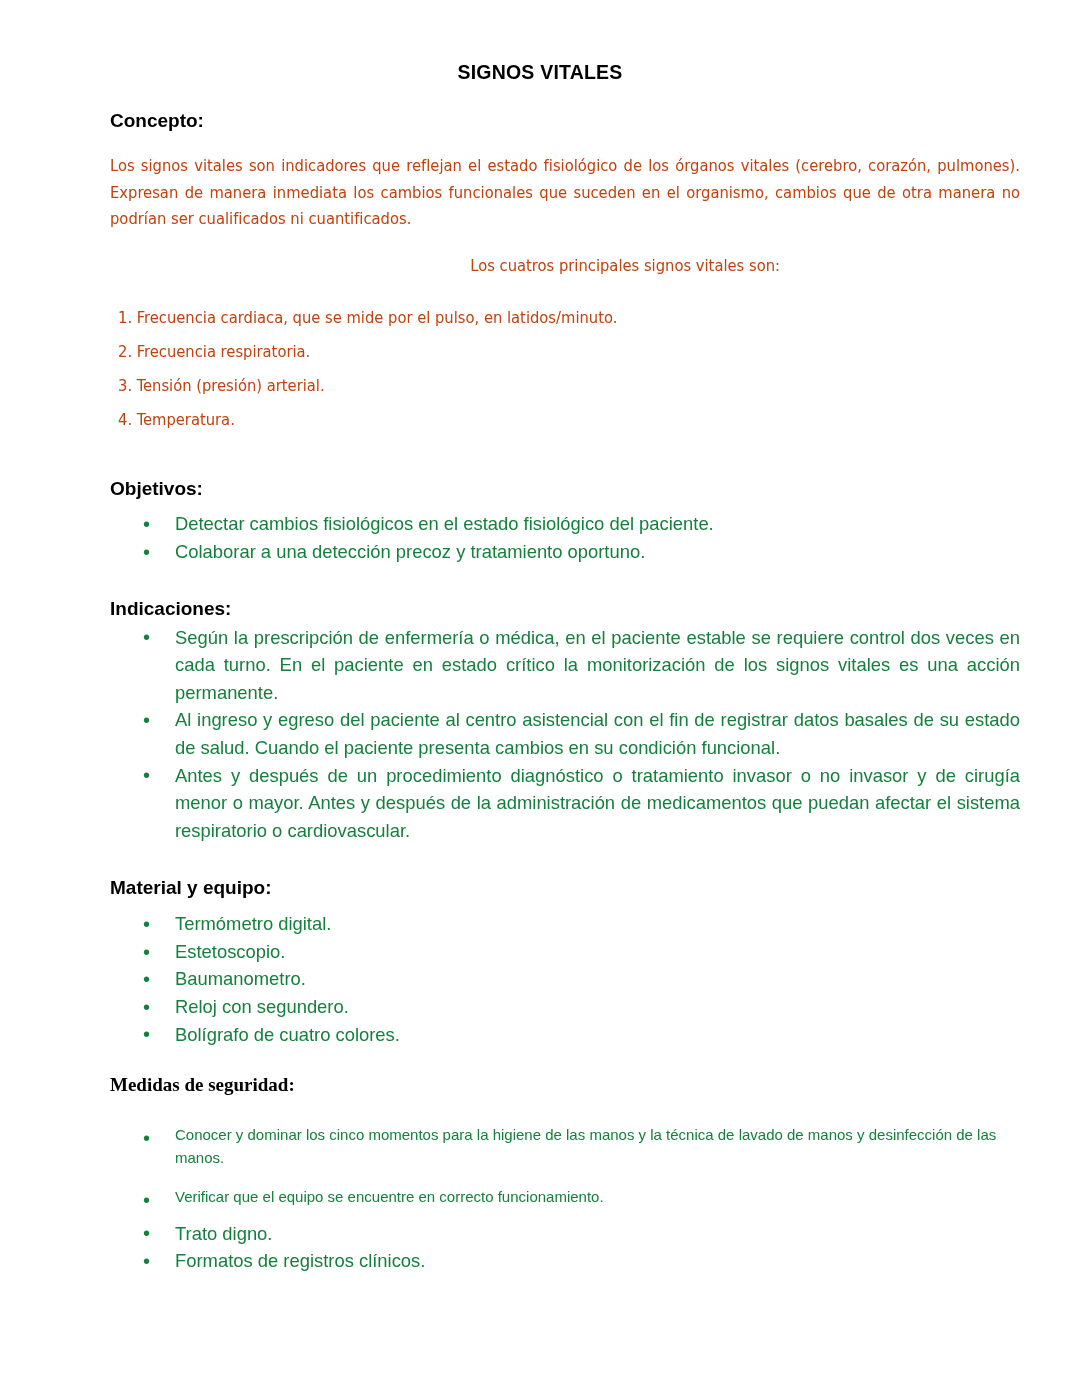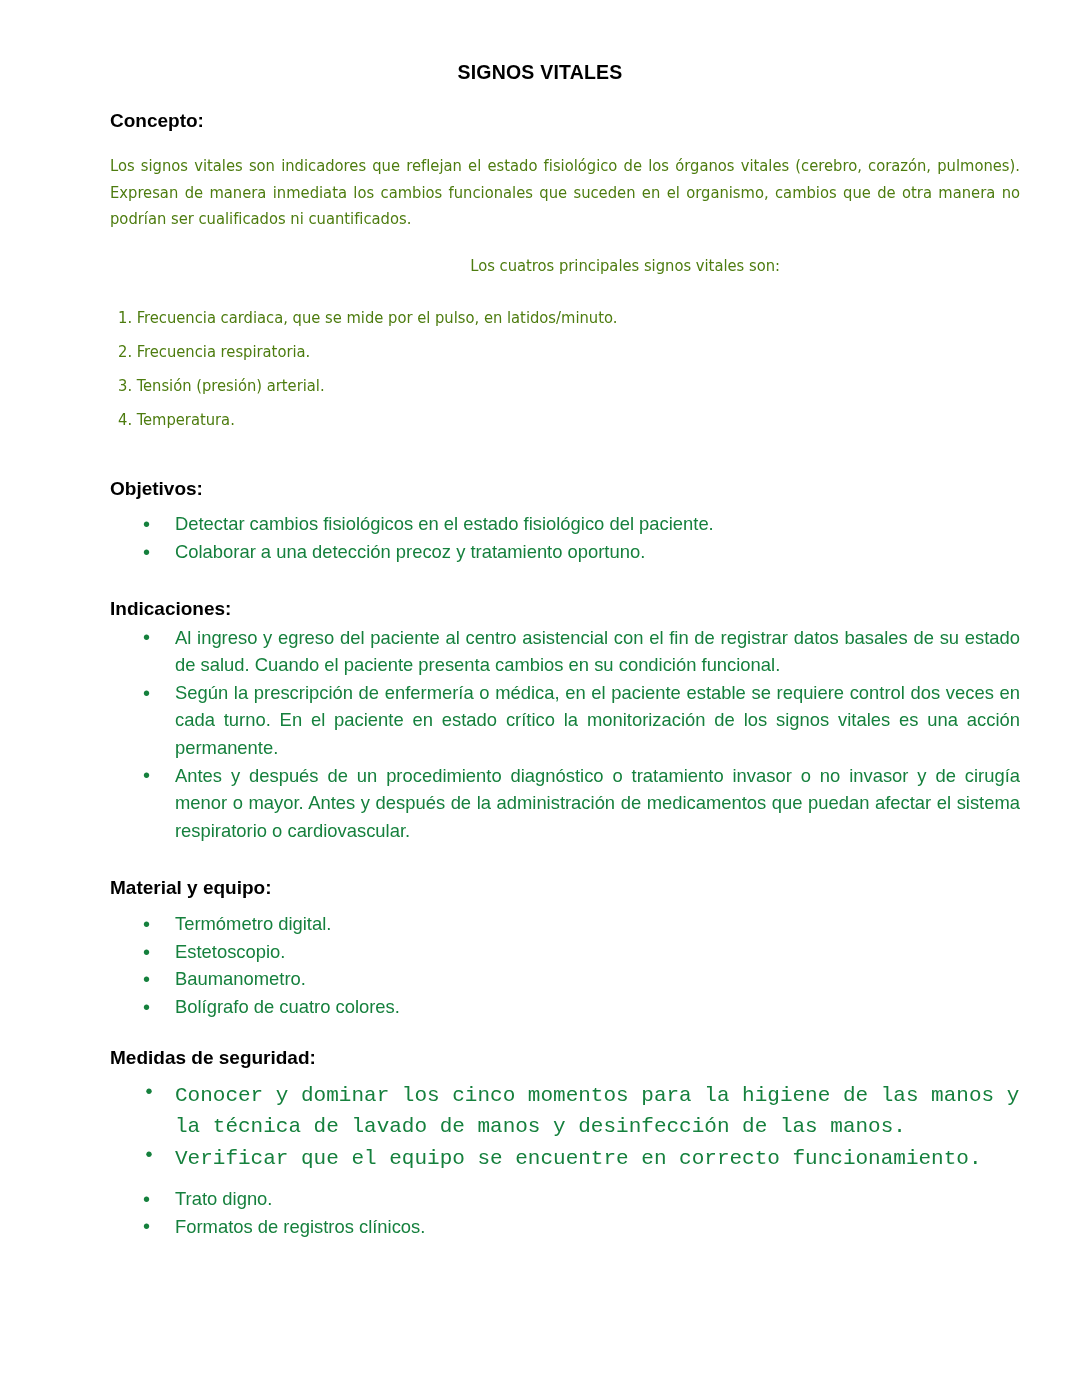--- a/index.html
+++ b/index.html
@@ -46,30 +46,30 @@
     font-weight: bold;
     font-size: 19px;
     line-height: 1.15;
     margin: 0;
     padding-left: 110px;
   }
   .heading.concepto      { padding-top: 27px; }
   .heading.objetivos     { padding-top: 36px; }
   .heading.indicaciones  { padding-top: 32px; }
   .heading.material      { padding-top: 33px; }
-  .heading.medidas       { padding-top: 26px; }
+  .heading.medidas       { padding-top: 26px; font-family: Liberation Serif, serif; }
   .heading.indicador     { padding-top: 108px; }
 
   
   .narrow {
     font-family: "DejaVu Sans Condensed", "Liberation Sans Narrow", "Liberation Sans", sans-serif;
     font-size: 16.4px;
     font-stretch: condensed;
     line-height: 1.62;
-    color: #4d7c0f;
+    color: #c2410c;
   }
   .para-block {
     margin: 0;
     padding-left: 110px;
     padding-right: 60px;
     text-align: justify;
     text-justify: inter-word;
   }
   .para-intro { padding-top: 21px; }
   .para-four  { padding-top: 20px; text-align: right; padding-right: 300px; margin-left: 39px; }
@@ -117,23 +117,24 @@
   }
   ul.bullets.justified > li {
     text-align: justify;
     text-justify: inter-word;
   }
   ul.bullets.tight-gap { padding-top: 11px; }
   ul.bullets.small-gap { padding-top: 4px; }
 
   
   ul.bullets.narrow-list > li {
-    font-family: Liberation Mono, monospace;
+    font-family: Liberation Sans, sans-serif;
     font-stretch: condensed;
-    font-size: 21px;
+    font-size: 15px;
+    margin-top: 17px;
   }
 </style>
 </head>
 <body>
 
 <div class="page">
 
   <h1 class="doc-title">SIGNOS VITALES</h1>
 
   <h2 class="heading concepto">Concepto:</h2>
@@ -152,31 +153,32 @@
   <h2 class="heading objetivos">Objetivos:</h2>
 
   <ul class="wide bullets tight-gap">
     <li>Detectar cambios fisiológicos en el estado fisiológico del paciente.</li>
     <li>Colaborar a una detección precoz y tratamiento oportuno.</li>
   </ul>
 
   <h2 class="heading indicaciones">Indicaciones:</h2>
 
   <ul class="wide bullets justified small-gap">
+    <li>Según la prescripción de enfermería o médica, en el paciente estable se requiere control dos veces en cada turno. En el paciente en estado crítico la monitorización de los signos vitales es una acción permanente.</li>
     <li>Al ingreso y egreso del paciente al centro asistencial con el fin de registrar datos basales de su estado de salud.  Cuando el paciente presenta cambios en su condición funcional.</li>
-    <li>Según la prescripción de enfermería o médica, en el paciente estable se requiere control dos veces en cada turno. En el paciente en estado crítico la monitorización de los signos vitales es una acción permanente.</li>
     <li>Antes y después de un procedimiento diagnóstico o tratamiento invasor o no invasor y de cirugía menor o mayor. Antes y después de la administración de medicamentos que puedan afectar el sistema respiratorio o cardiovascular.</li>
   </ul>
 
   <h2 class="heading material">Material y equipo:</h2>
 
   <ul class="wide bullets tight-gap">
     <li>Termómetro digital.</li>
     <li>Estetoscopio.</li>
     <li>Baumanometro.</li>
+    <li>Reloj con segundero.</li>
     <li>Bolígrafo de cuatro colores.</li>
   </ul>
 
   <h2 class="heading medidas">Medidas de seguridad:</h2>
 
   <ul class="wide bullets narrow-list tight-gap">
     <li>Conocer y dominar los cinco momentos para la higiene de las manos y la técnica de lavado de manos y desinfección de las manos.</li>
     <li>Verificar que el equipo se encuentre en correcto funcionamiento.</li>
   </ul>
 

